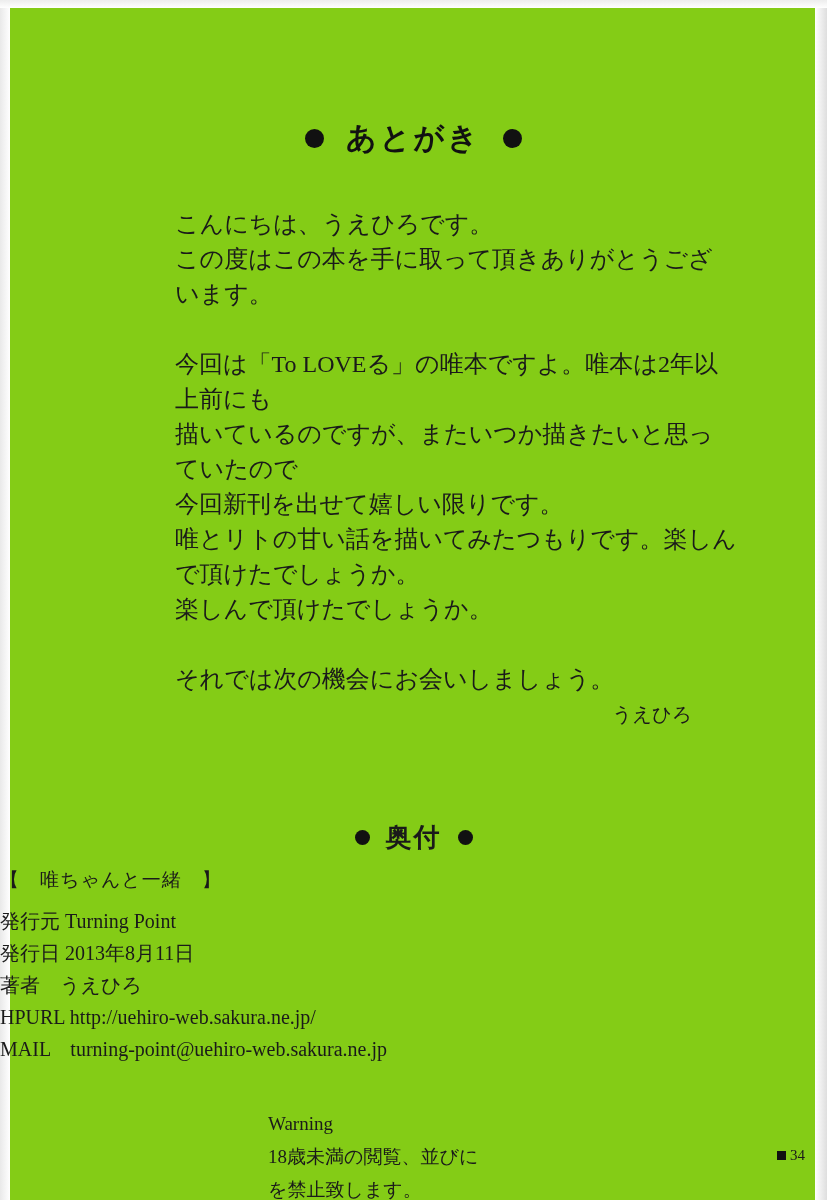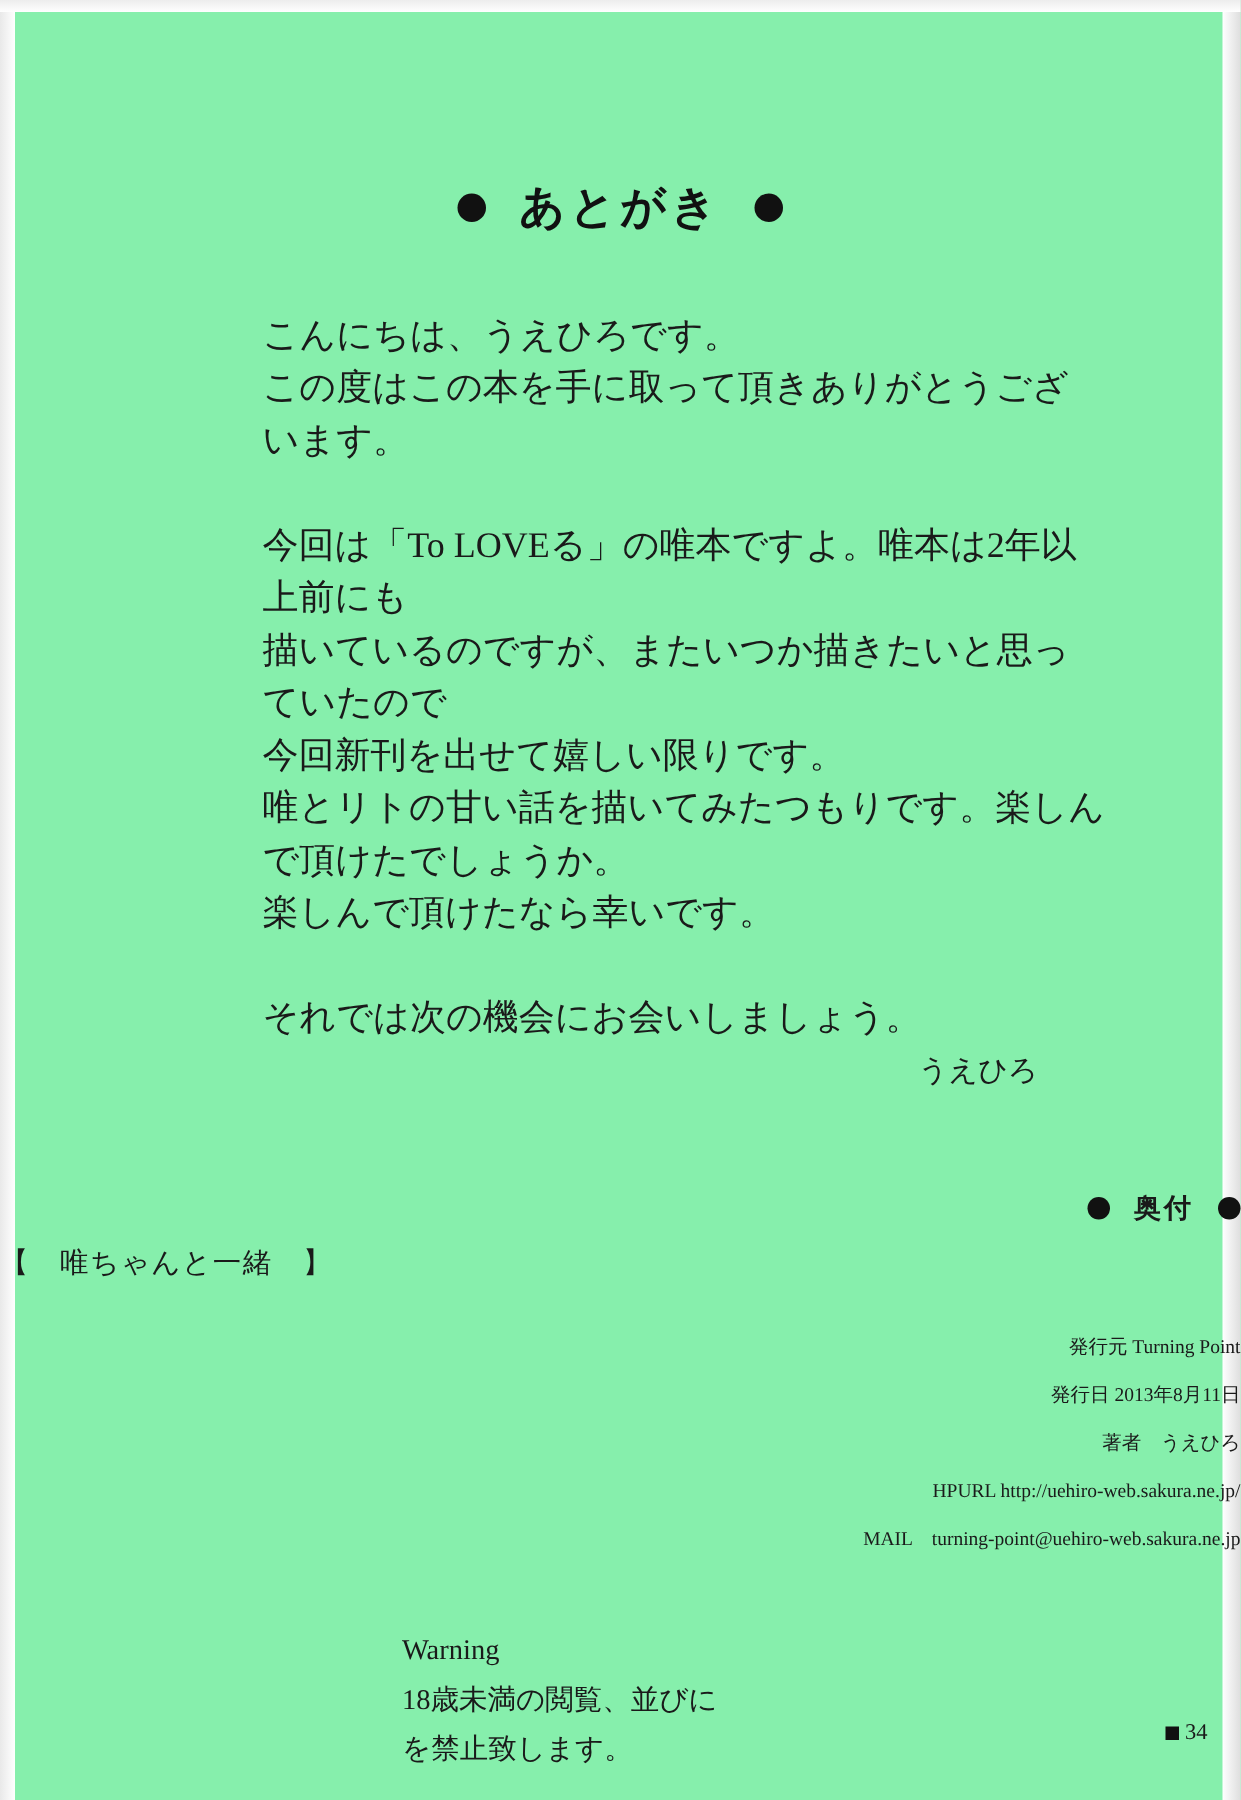--- a/index.html
+++ b/index.html
@@ -11,21 +11,21 @@
     width: 827px;
     height: 1200px;
     position: relative;
     font-family: "Liberation Serif", serif;
     color: #1a1a1a;
     overflow: hidden;
   }
   .page {
     position: absolute;
     inset: 0;
-    background: #86efac;
+    background: #84cc16;
   }
   
   .scan-edge-left {
     position: absolute;
     left: 0; top: 0; bottom: 0;
     width: 10px;
     background: linear-gradient(to right, #e9e9e9, #ffffff);
   }
   .scan-edge-right {
     position: absolute;
@@ -94,38 +94,38 @@
     line-height: 35px;
     margin-top: 0;
     padding-left: 15px;
   }
 
   
   .colophon-heading {
     text-align: center;
     font-family: "DejaVu Sans", sans-serif;
     font-weight: bold;
-    font-size: 18px;
+    font-size: 26px;
     letter-spacing: 2px;
-    margin-top: 61px;
+    margin-top: 88px;
     display: flex;
-    justify-content: flex-end;
+    justify-content: center;
     align-items: center;
     gap: 16px;
   }
   .title-line {
     text-align: left;
     font-size: 19px;
     margin-top: 12px;
     letter-spacing: 1px;
   }
   .colophon-list {
-    margin-top: 27px;
-    text-align: right;
-    font-size: 13px;
+    margin-top: 12px;
+    text-align: left;
+    font-size: 20px;
     line-height: 32px;
   }
   .colophon-list div {
     white-space: pre;
   }
 
   .warning-block {
     margin-top: 42px;
     margin-left: 268px;
     font-size: 19px;
@@ -166,21 +166,21 @@
     </div>
 
     <div class="body-block" style="margin-top:48px;">
       <p>こんにちは、うえひろです。</p>
       <p>この度はこの本を手に取って頂きありがとうございます。</p>
       <div class="gap-line"></div>
       <p>今回は「To LOVEる」の唯本ですよ。唯本は2年以上前にも</p>
       <p>描いているのですが、またいつか描きたいと思っていたので</p>
       <p>今回新刊を出せて嬉しい限りです。</p>
       <p>唯とリトの甘い話を描いてみたつもりです。楽しんで頂けたでしょうか。</p>
-      <p>楽しんで頂けたなら幸いです。</p>
+      <p>楽しんで頂けたでしょうか。</p>
       <div class="gap-line"></div>
       <p>それでは次の機会にお会いしましょう。</p>
     </div>
 
     <div class="sign">うえひろ</div>
 
     <div class="colophon-heading">
       <span class="dot small"></span>
       <span>奥付</span>
       <span class="dot small"></span>

